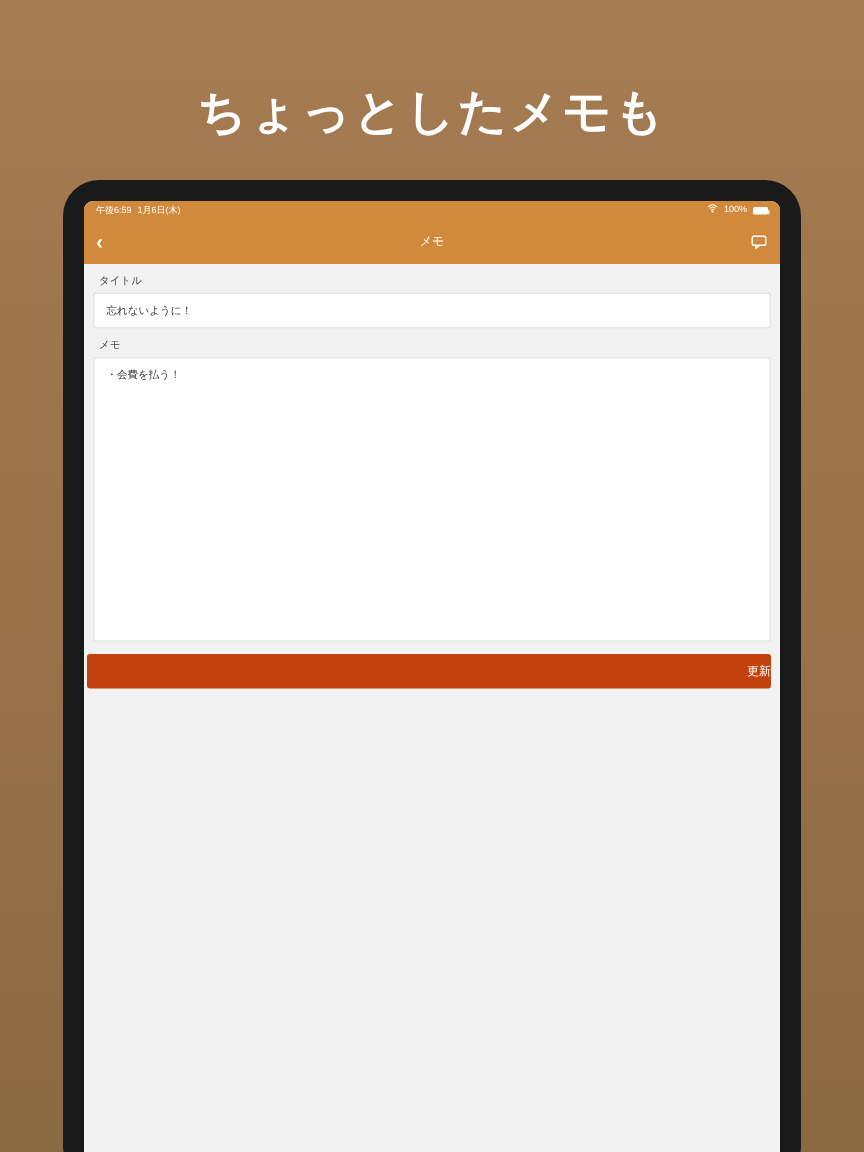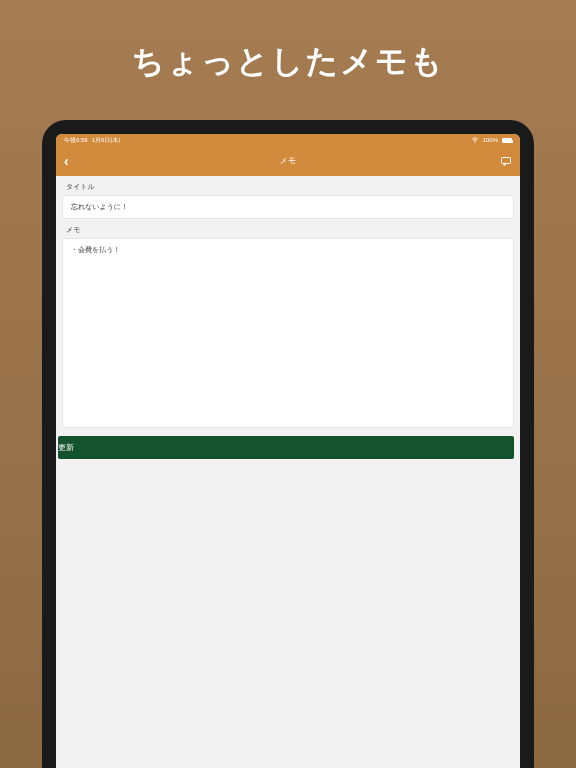--- a/index.html
+++ b/index.html
@@ -11,20 +11,21 @@
       overflow: hidden;
       position: relative;
     }
     .promo-title {
       color: #ffffff;
       font-size: 32px;
       font-weight: 600;
       text-align: center;
       padding: 40px 0 28px 0;
       letter-spacing: 2px;
+      margin-top: 13px;
     }
     .tablet-frame {
       position: absolute;
       left: 42px;
       right: 42px;
       top: 120px;
       bottom: -20px;
       background: #1a1a1a;
       border-radius: 24px;
       padding: 14px;
@@ -105,23 +106,23 @@
       background: #ffffff;
       border: 1px solid #e5e5e5;
       border-radius: 2px;
       padding: 6px 8px;
       font-size: 7px;
       color: #333333;
       height: 190px;
     }
     .update-button {
       margin: 8px 6px 0 2px;
-      background: #14532d;
+      background: #c2410c;
       color: #ffffff;
-      text-align: left;
+      text-align: right;
       padding: 6px 0;
       font-size: 8px;
       border-radius: 2px;
     }
     .battery-icon {
       width: 10px; height: 5px;
       border: 0.5px solid #fff;
       border-radius: 1px;
       position: relative;
       background: #fff;

